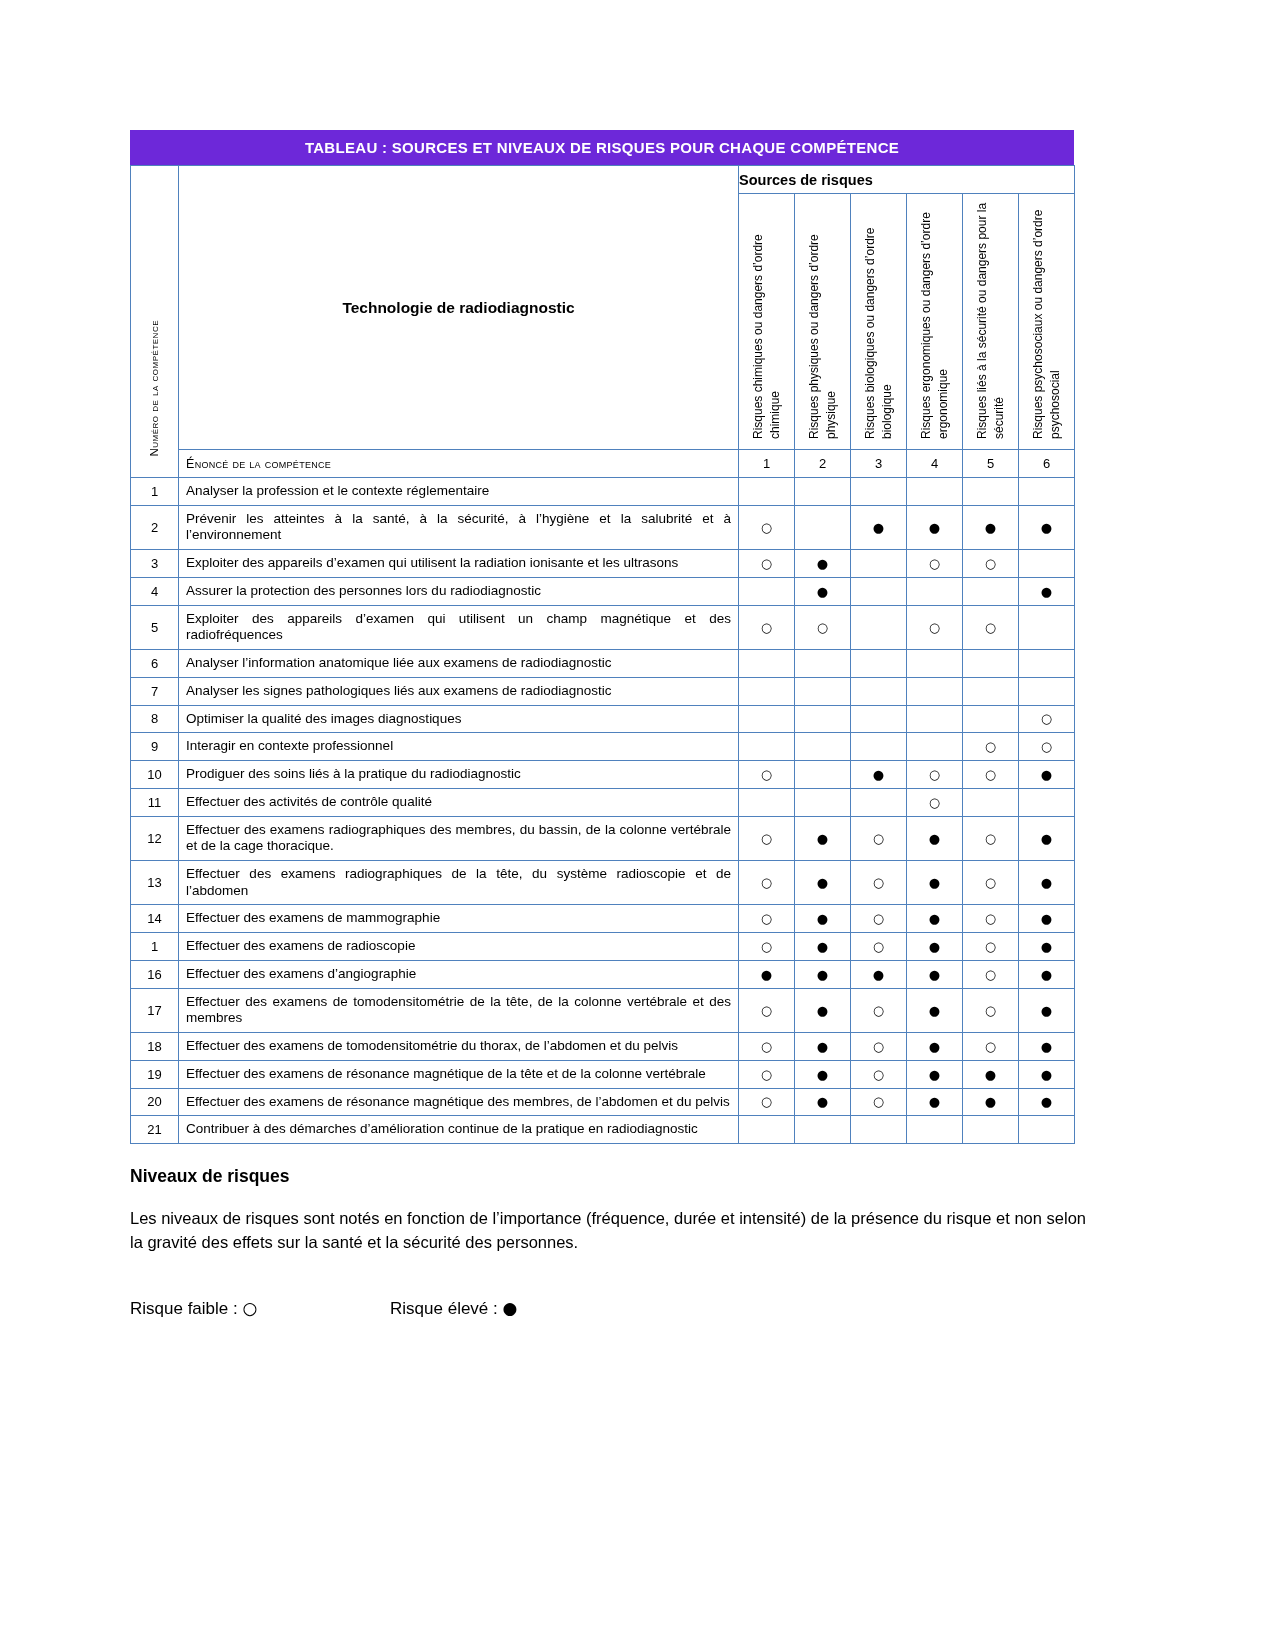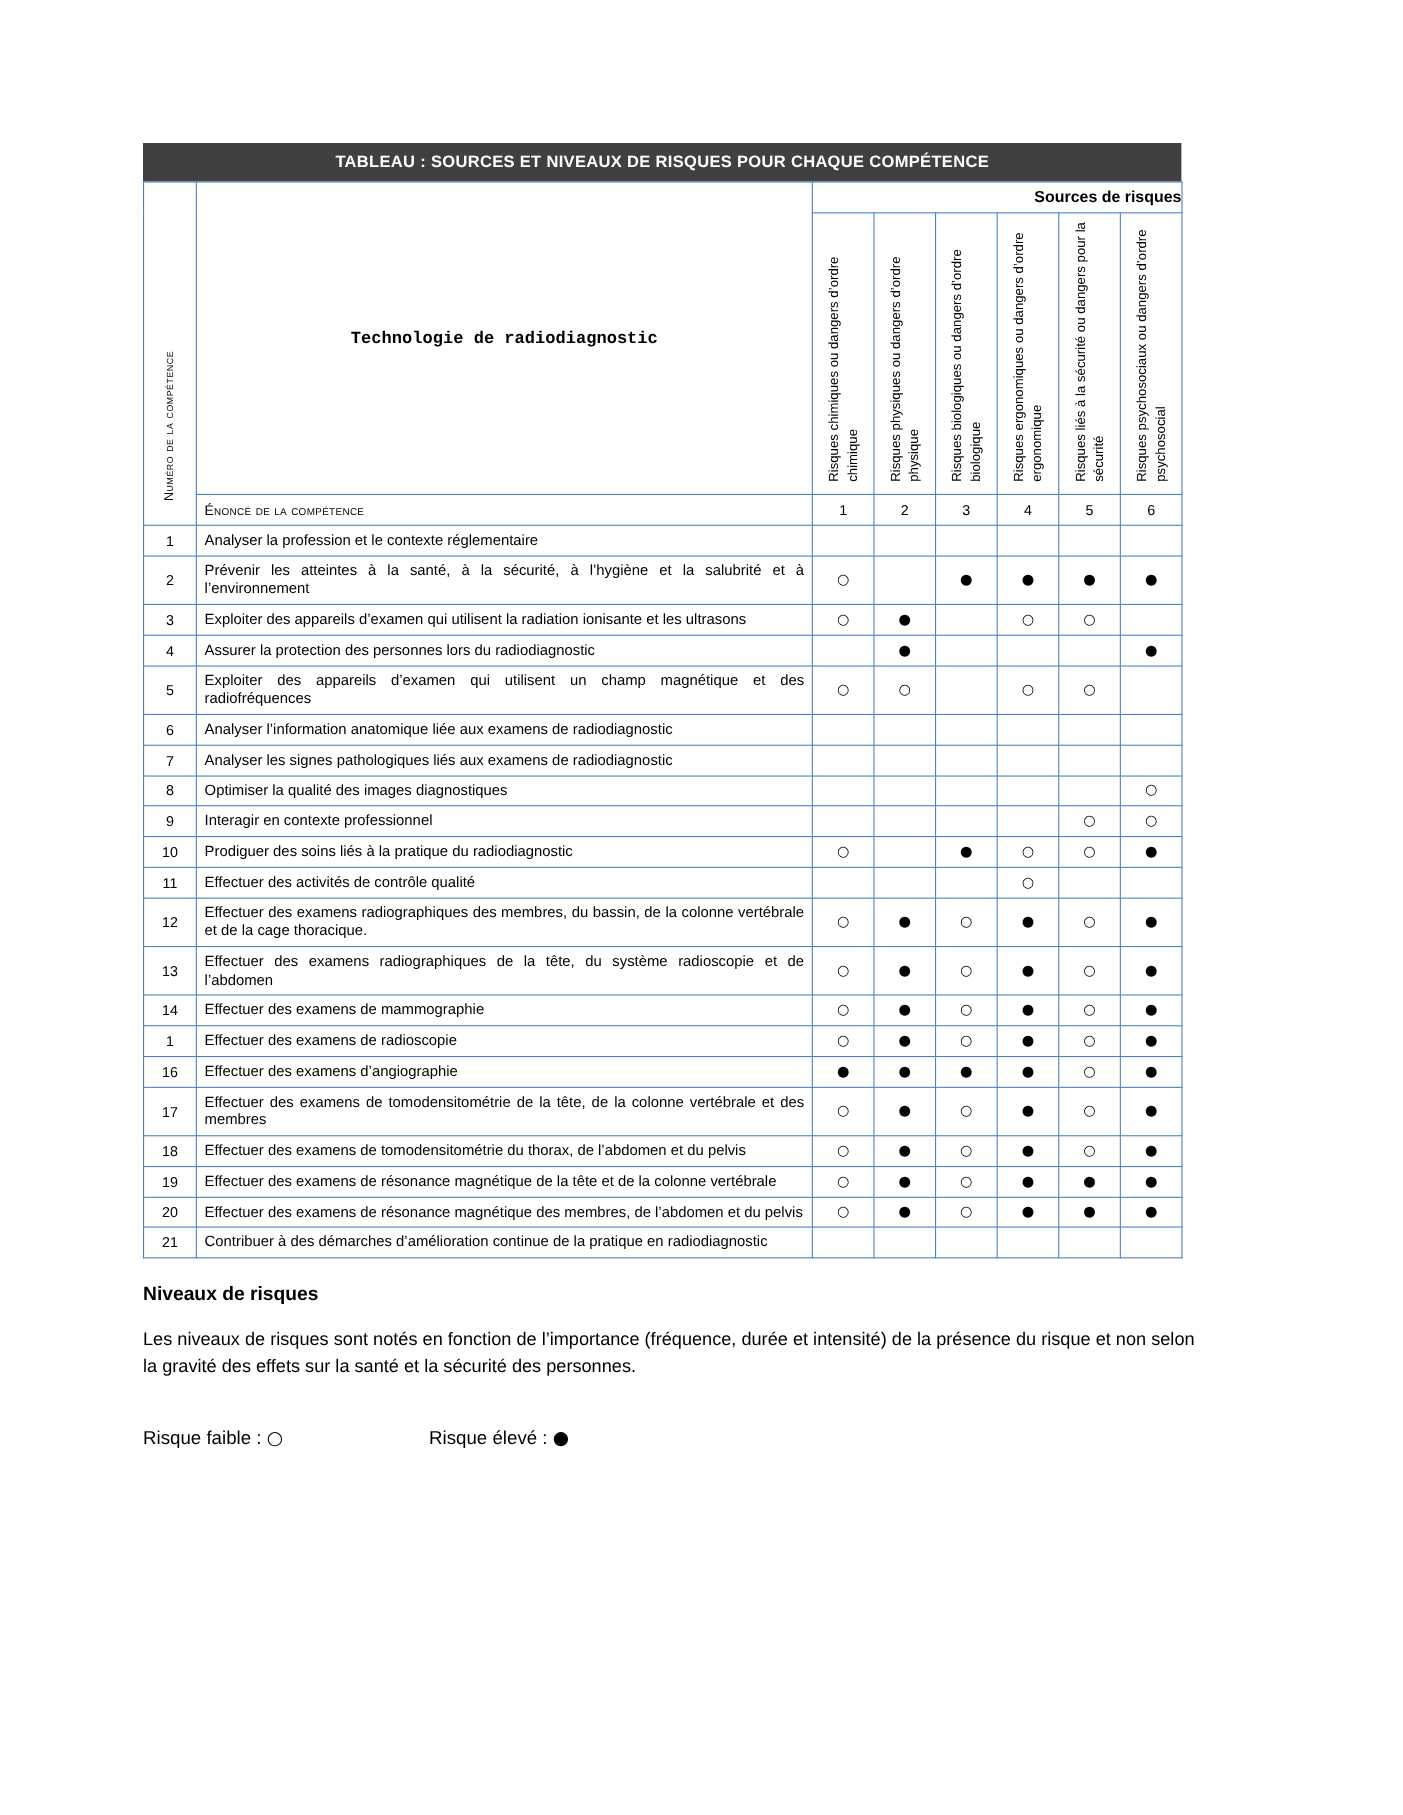--- a/index.html
+++ b/index.html
@@ -7,35 +7,35 @@
     width:1275px; height:1650px;
     background:#ffffff;
     font-family:"Liberation Sans","DejaVu Sans",sans-serif;
     color:#000;
   }
   .page { position:relative; width:1275px; height:1650px; overflow:hidden; }
   .content { position:absolute; left:130px; top:130px; width:944px; }
 
   
   .title-bar {
-    background:#404040; color:#ffffff;
+    background:#6d28d9; color:#ffffff;
     font-weight:bold; font-size:15px; letter-spacing:.3px;
     text-align:center; padding:9px 0;
   }
 
   
   table.risk-table {
     border-collapse:collapse; table-layout:fixed; width:944px;
     border:1px solid #4f81bd;
   }
   .risk-table th, .risk-table td { border:1px solid #4f81bd; background:#fff; }
 
   thead th { font-weight:normal; }
-  .sources-cell { font-weight:bold; font-size:14.5px; text-align:right; height:28px; vertical-align:middle; }
-  .tech-cell { font-weight:bold; font-size:15.5px; text-align:center; vertical-align:middle; padding:0 30px;font-family:Liberation Mono, monospace; }
+  .sources-cell { font-weight:bold; font-size:14.5px; text-align:left; height:28px; vertical-align:middle; }
+  .tech-cell { font-weight:bold; font-size:15.5px; text-align:center; vertical-align:middle; padding:0 30px; }
   .risk-label-cell { height:256px; vertical-align:bottom; text-align:center; padding-bottom:6px; }
   .vtext {
     display:inline-block;
     writing-mode:vertical-rl; transform:rotate(180deg);
     font-size:12px; line-height:1.4; text-align:left;
   }
   .risk-label-cell .vtext { height:244px; }
   .numero-col { vertical-align:bottom; text-align:center; padding-bottom:16px; }
   .numero-text { font-size:11.5px; font-variant:small-caps; letter-spacing:.5px; }
   .enonce-cell {

